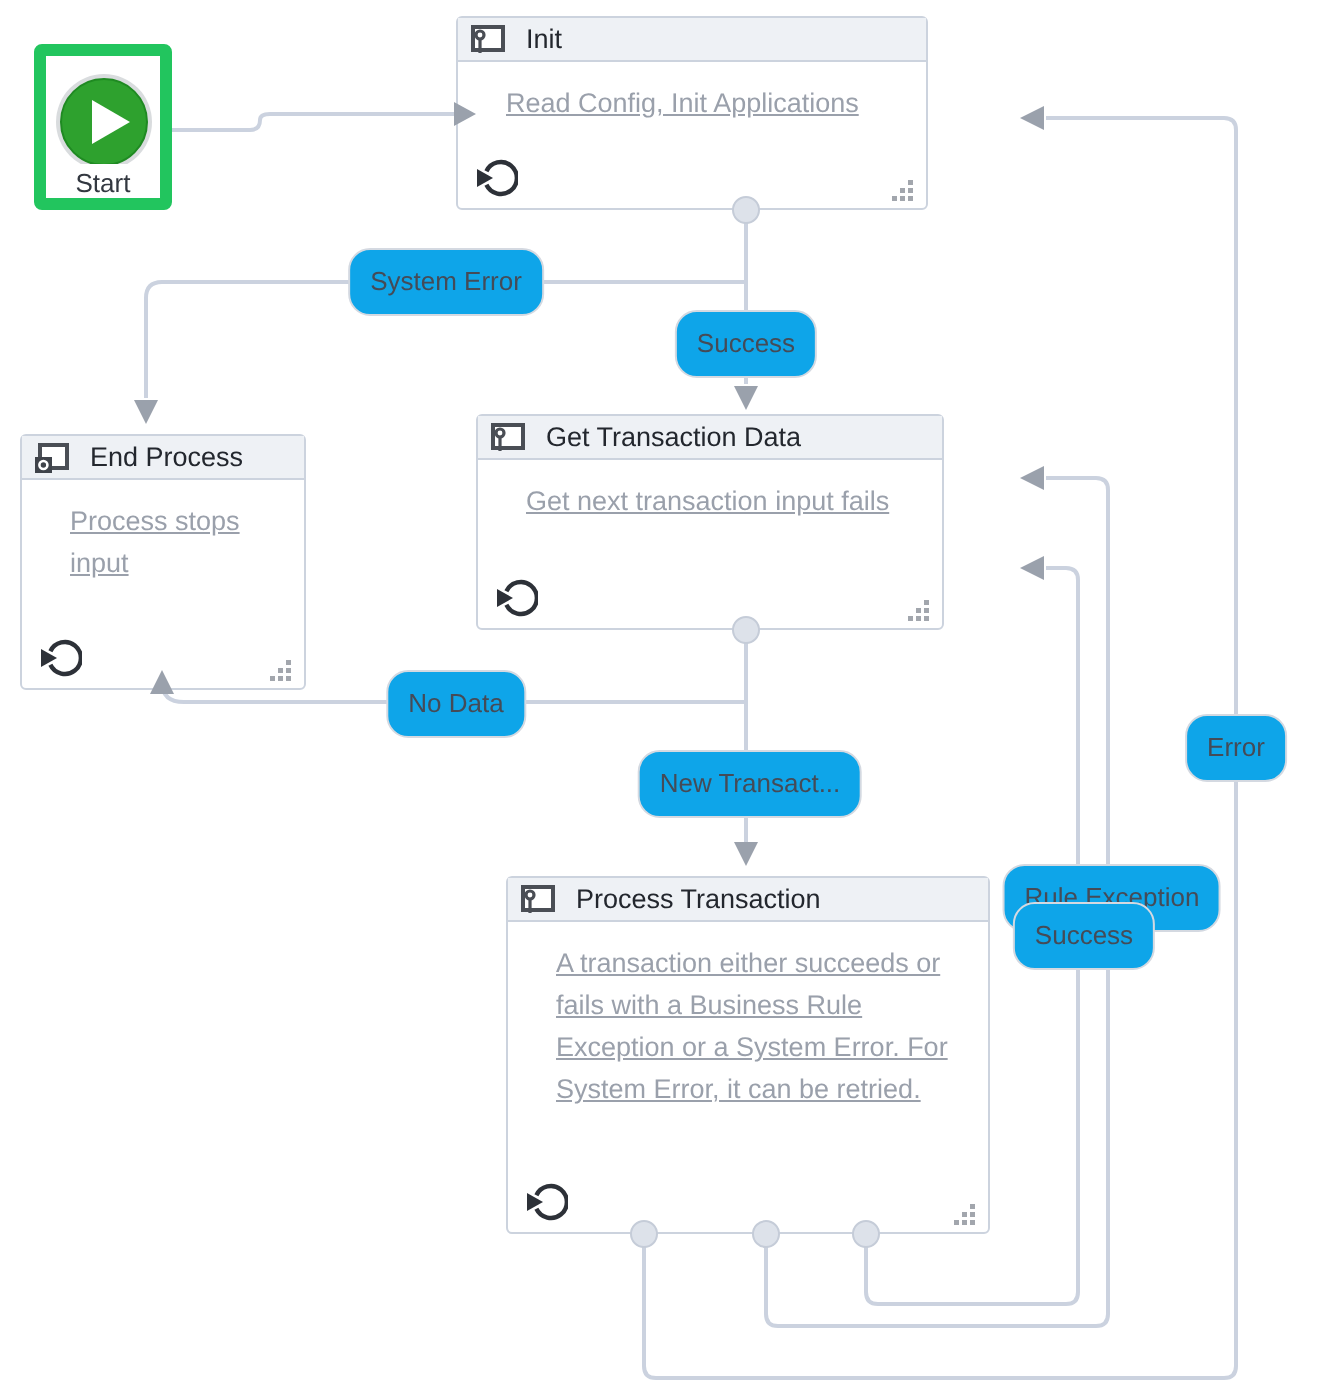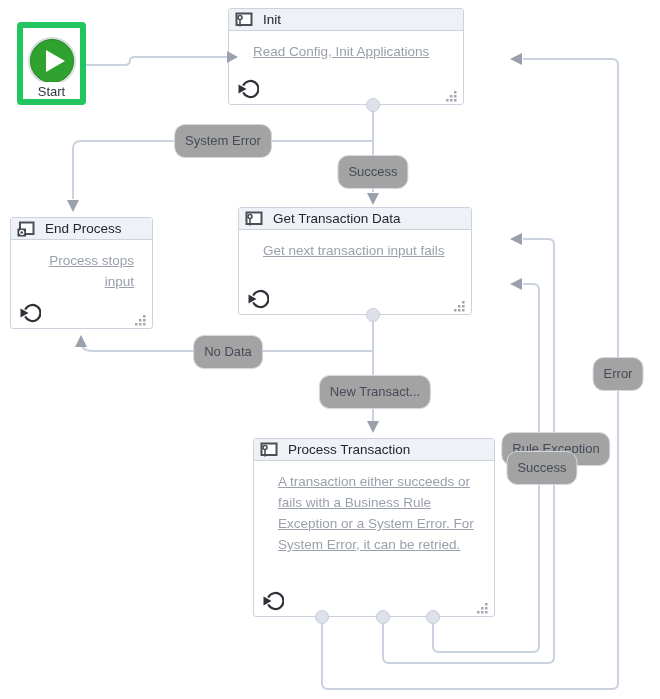--- a/index.html
+++ b/index.html
@@ -32,26 +32,26 @@
   
   .start-node{
     position:absolute;left:17px;top:22px;width:69px;height:83px;background:#fff;
     border:6px solid #22c55e;border-radius:4px;box-sizing:border-box;z-index:2;
     display:flex;flex-direction:column;align-items:center;
   }
   .start-label{font-size:13px;color:#333840;margin-top:2px;}
   
   .pill{
     position:absolute;transform:translate(-50%,-50%);z-index:10;
-    background:#a3a3a3;border:1px solid #d4d9e1;border-radius:11px;
+    background:#0ea5e9;border:1px solid #d4d9e1;border-radius:11px;
     padding:8px 10px;font-size:13px;color:#454b57;white-space:nowrap;line-height:16px;
   }
   
   #node-init{left:228px;top:8px;width:236px;height:97px;}
-  #node-end{left:10px;top:217px;width:143px;height:112px;text-align:right;}
+  #node-end{left:10px;top:217px;width:143px;height:128px;}
   #node-gtd{left:238px;top:207px;width:234px;height:108px;}
   #node-pt{left:253px;top:438px;width:242px;height:179px;}
 </style>
 </head>
 <body>
 
 <div class="canvas">
 
   <div class="start-node">
     <svg width="54" height="54" style="margin-top:6px">

